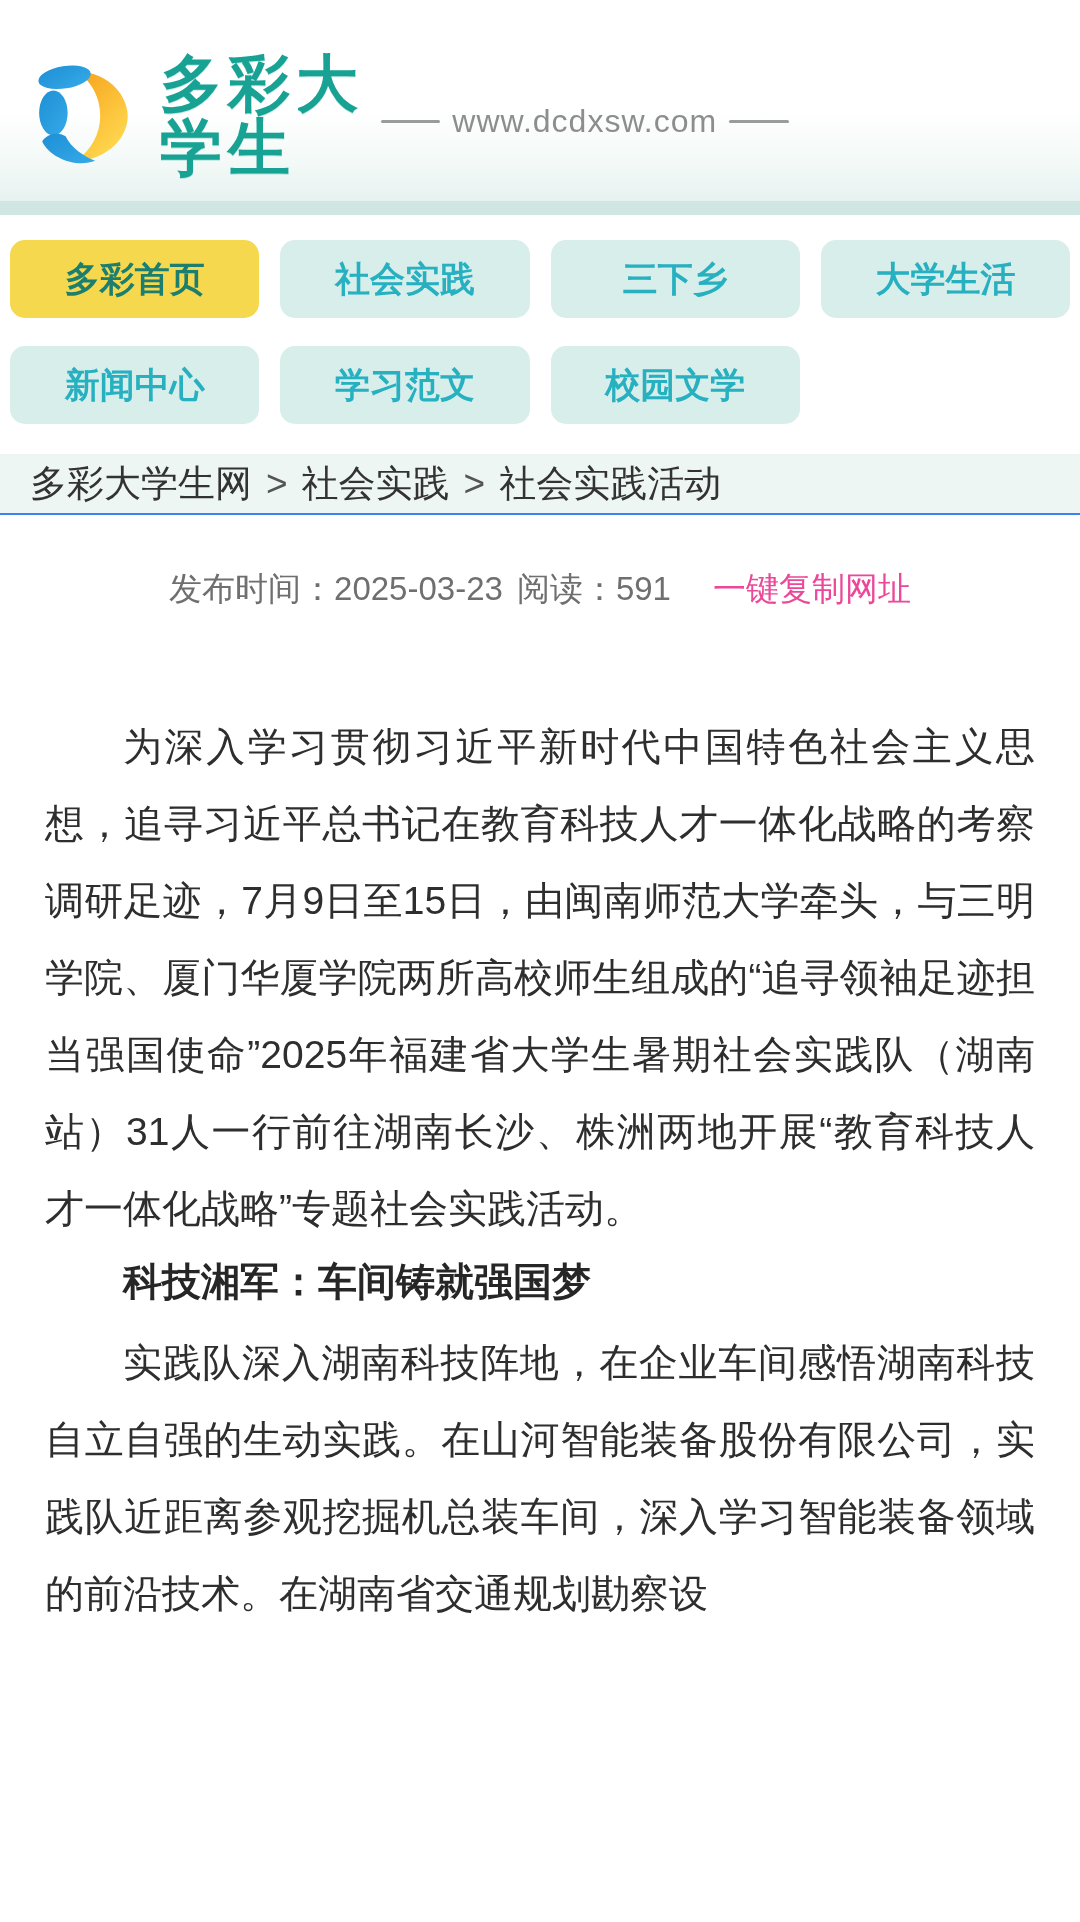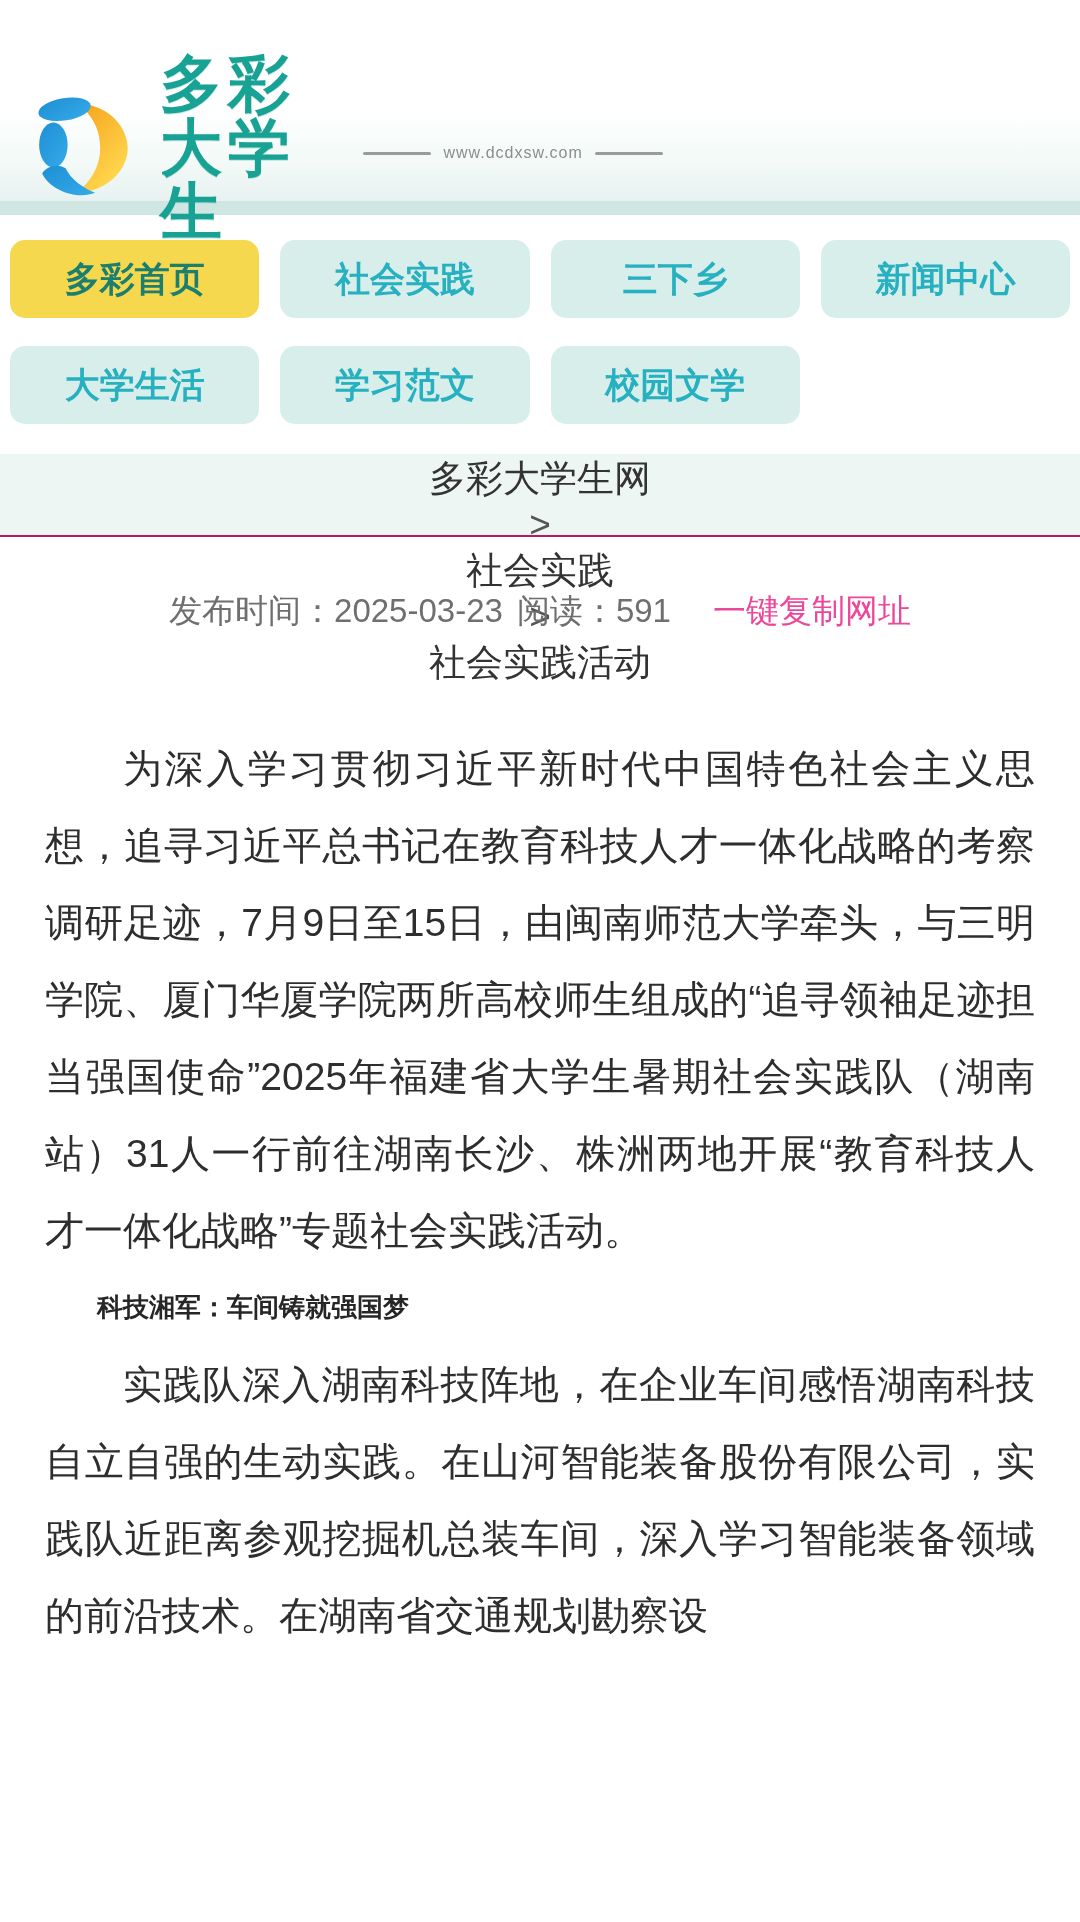--- a/index.html
+++ b/index.html
@@ -19,40 +19,40 @@
   }
   .logo { display:flex; align-items:center; cursor:pointer; }
   .logo-icon { width:116px; height:112px; flex:0 0 auto; }
   .logo-textblock { margin-left:14px; display:flex; flex-direction:row; align-items:center; }
   .logo-title {
     font-size:62px; font-weight:bold; color:#17a294; letter-spacing:6px;
     line-height:64px; text-shadow:0 1px 0 rgba(23,162,148,.25);
   }
   .logo-urlrow { display:flex; align-items:center; margin-top:10px; width:100%; }
   .logo-urlrow .rule { flex:1; height:3px; background:#9b9b9b; border-radius:2px; }
-  .logo-url { color:#8d8d8d; font-size:16px; letter-spacing:1px; padding:0 12px; white-space:nowrap; }
+  .logo-url { color:#8d8d8d; font-size:32px; letter-spacing:1px; padding:0 12px; white-space:nowrap; }
   .header-strip { height:14px; background:#d0e6e3; }
 
   
   .nav {
     display:grid; grid-template-columns:repeat(4,1fr);
     gap:28px 21px; padding:25px 10px 30px 10px; background:#ffffff;
   }
   .nav-item {
     height:78px; border-radius:15px; background:#d8eeeb;
     display:flex; align-items:center; justify-content:center;
     font-size:35px; font-weight:bold; color:#27b0c0; cursor:pointer;
   }
   .nav-item.active { background:#f5d84d; color:#1b7e6f; }
 
   
   .breadcrumb {
-    height:83px; background:#eef6f4; border-bottom:2px solid #be185d;
+    height:61px; background:#eef6f4; border-bottom:2px solid #3b82f6;
     display:flex; align-items:center; padding:0 30px;
-    font-size:37px; color:#333333;flex-direction:column;
+    font-size:37px; color:#333333;
   }
   .breadcrumb .crumb { cursor:pointer; }
   .breadcrumb .sep { color:#555555; padding:0 14px; }
 
   
   .article-title {
     margin:66px 45px 0 45px; text-align:center;
     font-size:47px; line-height:80px; font-weight:bold; color:#242424;
   }
   .article-meta {
@@ -61,21 +61,21 @@
   }
   .article-meta .views { margin-left:14px; }
   .copy-link { margin-left:42px; color:#ec4899; cursor:pointer; }
 
   .article-body {
     margin:96px 45px 0 45px;
     font-size:39px; line-height:77px; color:#2e2e2e;
     text-align:justify;
   }
   .article-body p { text-indent:2em; margin:0; }
-  .article-body h3 { text-indent:2em; margin:0; font-size:26px; line-height:77px; font-weight:bold; color:#262626; }
+  .article-body h3 { text-indent:2em; margin:0; font-size:39px; line-height:77px; font-weight:bold; color:#262626;font-family:Liberation Mono, monospace; }
 </style>
 </head>
 <body>
 
 <div class="page">
 
   <div class="header">
     <div class="logo">
       <svg class="logo-icon" viewBox="0 0 110 110" aria-hidden="true">
         <defs>
@@ -102,22 +102,22 @@
         </div>
       </div>
     </div>
   </div>
   <div class="header-strip"></div>
 
   <div class="nav">
     <div class="nav-item active">多彩首页</div>
     <div class="nav-item">社会实践</div>
     <div class="nav-item">三下乡</div>
+    <div class="nav-item">大学生活</div>
     <div class="nav-item">新闻中心</div>
-    <div class="nav-item">大学生活</div>
     <div class="nav-item">学习范文</div>
     <div class="nav-item">校园文学</div>
   </div>
 
   <div class="breadcrumb">
     <span class="crumb">多彩大学生网</span>
     <span class="sep">&gt;</span>
     <span class="crumb">社会实践</span>
     <span class="sep">&gt;</span>
     <span class="crumb">社会实践活动</span>

